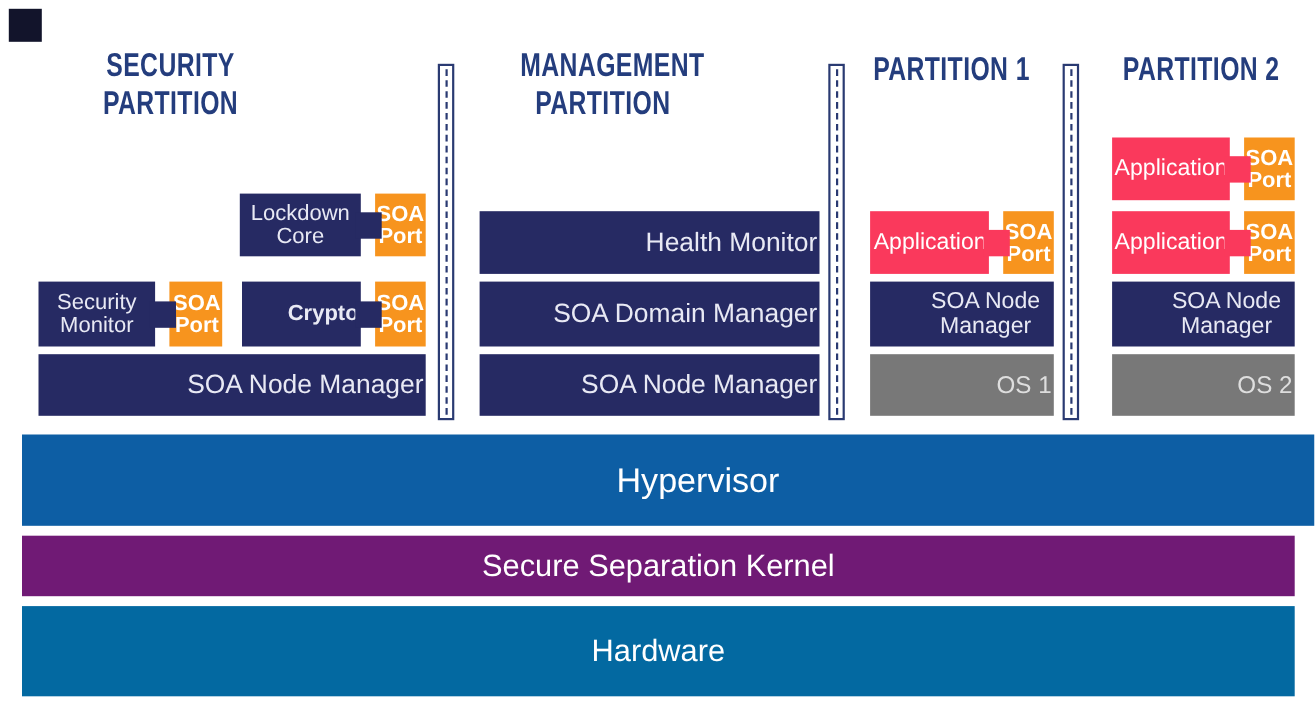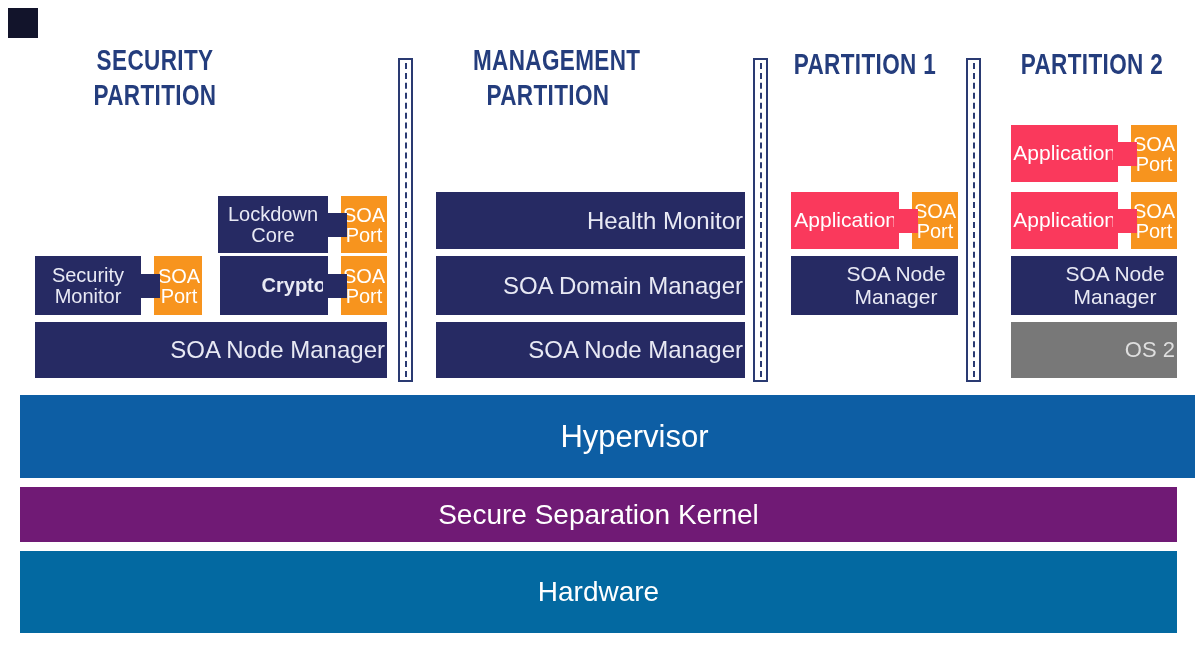--- a/index.html
+++ b/index.html
@@ -24,21 +24,21 @@
   .seg{
     position:relative;display:flex;align-items:center;justify-content:flex-end;
     box-sizing:border-box;
     margin-left:13px;
   }
   .navy{background:#262a63;color:#e8e9f4;}
   .orange{background:#f7941e;color:#ffffff;}
   .red{background:#fa395c;color:#ffffff;}
   .gray{background:#787878;color:#dedede;}
   .main{z-index:2;}
-  .portseg{flex:1;z-index:1;}
+  .portseg{flex:1;z-index:1;font-weight:bold;}
   .tab{
     position:absolute;right:-19px;top:50%;transform:translateY(-50%);
     width:24px;height:24px;z-index:3;
   }
   .tab.navy-fill{background:#262a63;}
   .tab.red-fill{background:#fa395c;}
   .lbl{text-align:center;line-height:1.05;font-size:20px;padding:0 2px;}
   .lbl-bold{font-weight:700;}
   .lbl-narrow{max-width:120px;font-size:21px;}
   .lbl-app{font-size:21px;}
@@ -78,21 +78,21 @@
   <div class="sep" style="left:398px">
     <div class="sep-dash"></div>
   </div>
   <div class="sep" style="left:753px">
     <div class="sep-dash"></div>
   </div>
   <div class="sep" style="left:966px">
     <div class="sep-dash"></div>
   </div>
 
-  <div class="blockrow" style="left:205px;top:196px;width:182px;height:57px">
+  <div class="blockrow" style="left:205px;top:176px;width:182px;height:57px">
     <div class="seg navy main" style="width:112px">
       <span class="lbl">Lockdown Core</span>
       <div class="tab navy-fill"></div>
     </div>
     <div class="seg orange portseg">
       <span class="port-lbl">SOA Port</span>
     </div>
   </div>
 
   <div class="blockrow" style="left:22px;top:256px;width:180px;height:59px">
@@ -144,20 +144,25 @@
     </div>
     <div class="seg orange portseg">
       <span class="port-lbl">SOA Port</span>
     </div>
   </div>
   <div class="blockrow" style="left:778px;top:256px;width:180px;height:59px">
     <div class="seg navy" style="width:100%">
       <span class="lbl lbl-narrow">SOA Node Manager</span>
     </div>
   </div>
+  <div class="blockrow" style="left:778px;top:322px;width:180px;height:56px">
+    <div class="seg gray" style="width:100%">
+      <span class="lbl lbl-os">OS 1</span>
+    </div>
+  </div>
 
   <div class="blockrow" style="left:998px;top:125px;width:179px;height:57px">
     <div class="seg red main" style="width:107px">
       <span class="lbl lbl-app">Application</span>
       <div class="tab red-fill"></div>
     </div>
     <div class="seg orange portseg">
       <span class="port-lbl">SOA Port</span>
     </div>
   </div>

